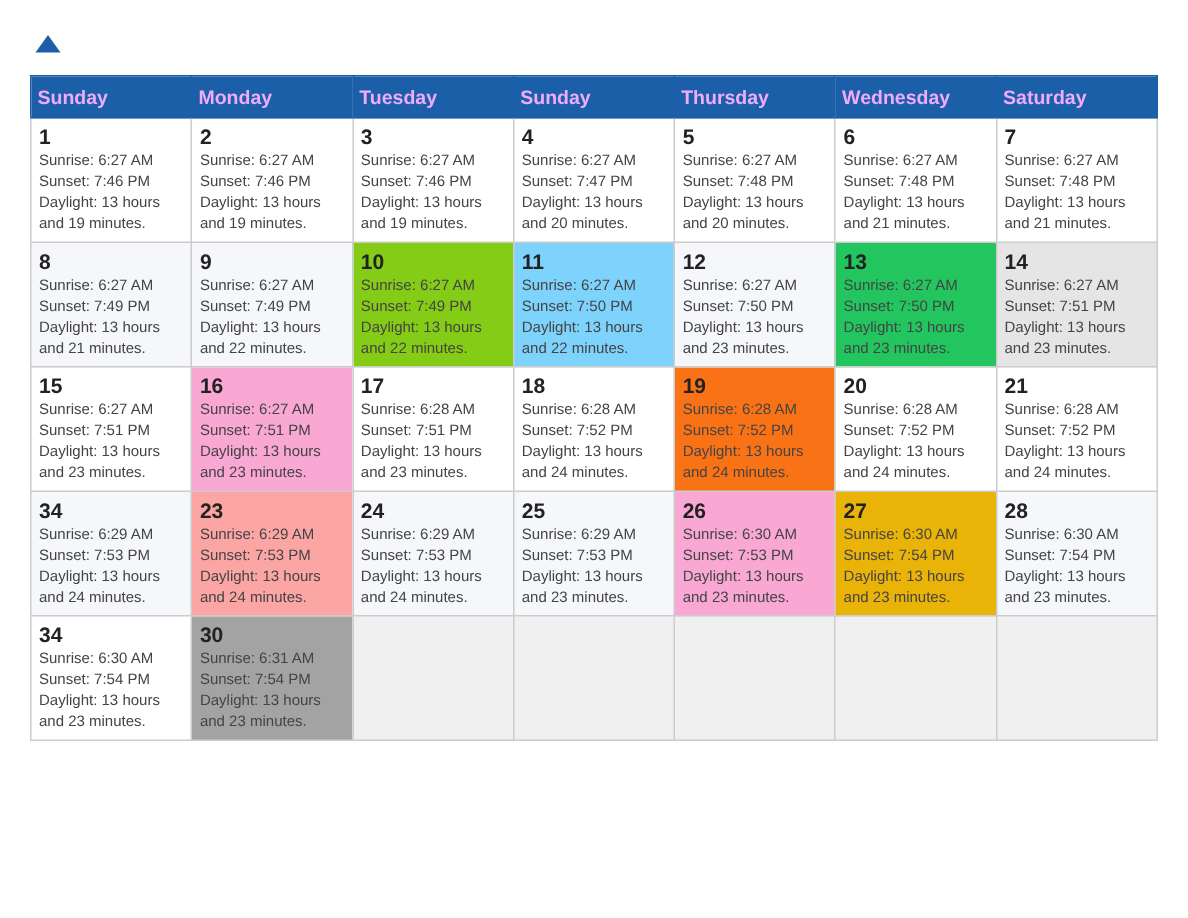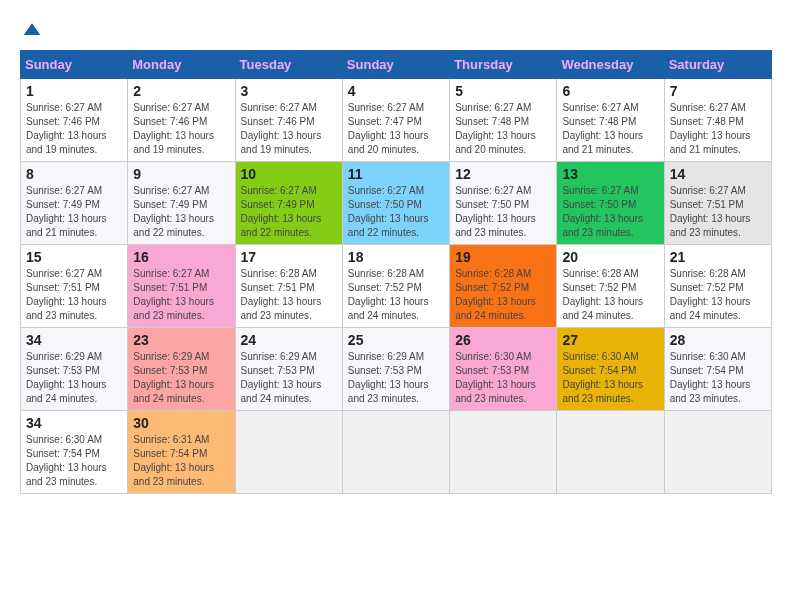--- a/index.html
+++ b/index.html
@@ -245,21 +245,21 @@
         <td style="background: rgb(245, 247, 251);">
           <div class="day-number">28</div>
           <div class="day-detail">Sunrise: 6:30 AM<br>Sunset: 7:54 PM<br>Daylight: 13 hours and 23 minutes.</div>
         </td>
       </tr>
       <tr>
         <td style="background: rgb(255, 255, 255);">
           <div class="day-number">34</div>
           <div class="day-detail">Sunrise: 6:30 AM<br>Sunset: 7:54 PM<br>Daylight: 13 hours and 23 minutes.</div>
         </td>
-        <td style="background: #fdba74;">
+        <td style="background: #a3a3a3;">
           <div class="day-number">30</div>
           <div class="day-detail">Sunrise: 6:31 AM<br>Sunset: 7:54 PM<br>Daylight: 13 hours and 23 minutes.</div>
         </td>
         <td class="empty-cell" style="background: rgb(240, 240, 240);"></td>
         <td class="empty-cell" style="background: rgb(240, 240, 240);"></td>
         <td class="empty-cell" style="background: rgb(240, 240, 240);"></td>
         <td class="empty-cell" style="background: rgb(240, 240, 240);"></td>
         <td class="empty-cell" style="background: rgb(240, 240, 240);"></td>
       </tr>
     </tbody>

